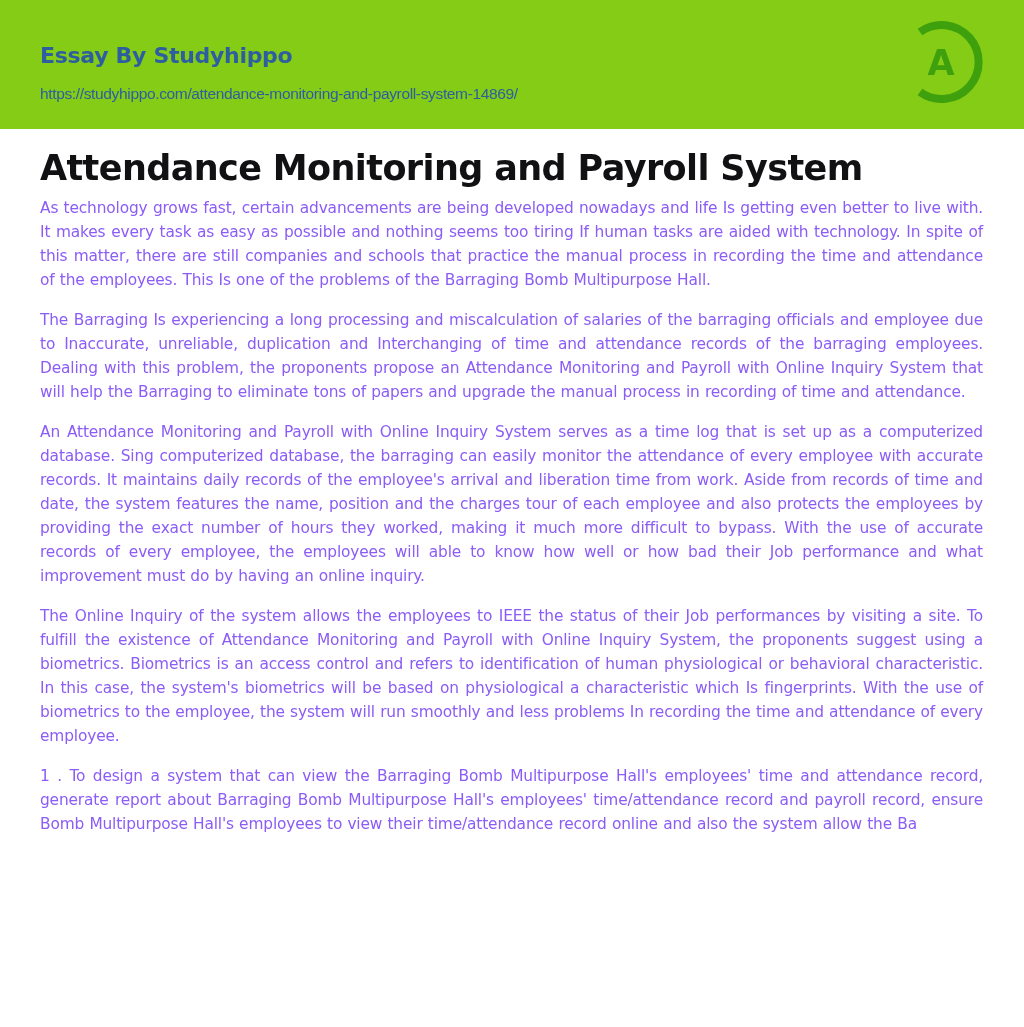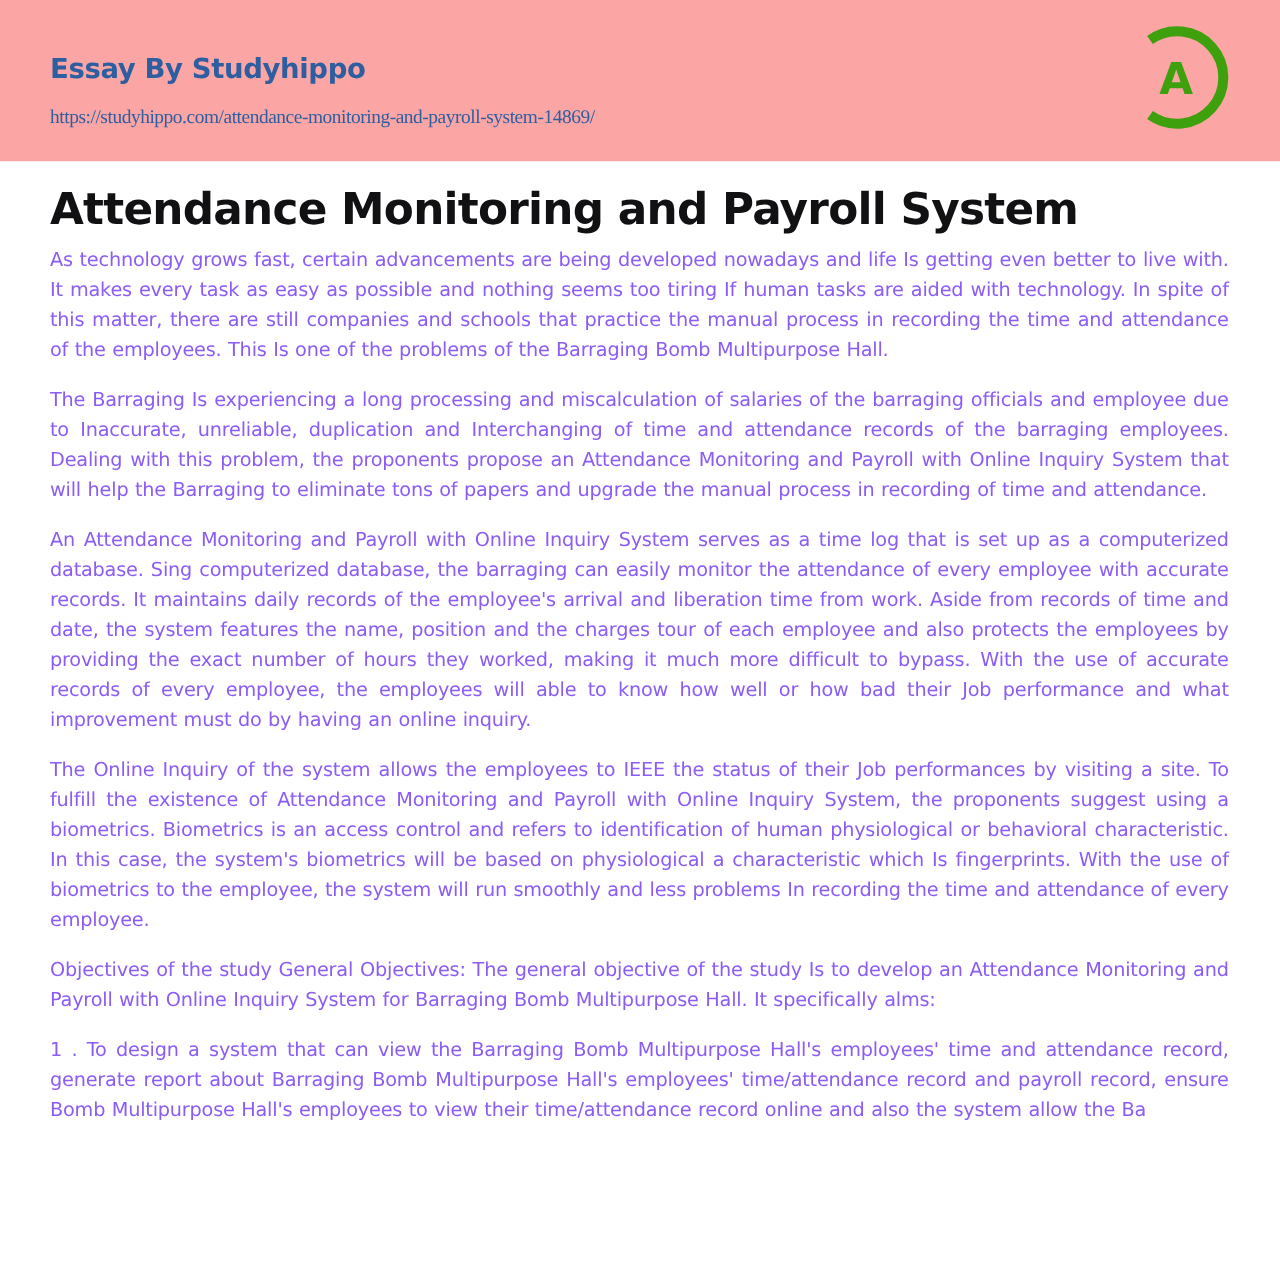--- a/index.html
+++ b/index.html
@@ -10,39 +10,39 @@
     body {
       width: 1024px;
       height: 1027px;
       overflow: hidden;
       font-family: "DejaVu Sans", sans-serif;
       color: #26262a;
     }
     .header {
       position: relative;
       height: 129px;
-      background: #fca5a5;
+      background: #84cc16;
     }
     .brand {
       position: absolute;
       left: 40px;
       top: 40px;
       margin: 0;
       font-family: "DejaVu Sans", sans-serif;
       font-weight: bold;
       font-size: 22px;
       line-height: 32px;
       color: #2d5fa0;
       letter-spacing: -0.3px;
     }
     .source-link {
       position: absolute;
       left: 40px;
       top: 83px;
-      font-family: Liberation Serif, serif;
+      font-family: Liberation Sans, sans-serif;
       font-size: 15.5px;
       line-height: 22px;
       color: #2d5fa0;
       text-decoration: none;
       letter-spacing: -0.35px;
       white-space: nowrap;
       text-align: center;
     }
     .logo {
       position: absolute;
@@ -91,15 +91,14 @@
     </svg>
   </div>
 </header>
 
 <main class="content">
   <h1 class="title">Attendance Monitoring and Payroll System</h1>
   <p class="para first">As technology grows fast, certain advancements are being developed nowadays and life Is getting even better to live with. It makes every task as easy as possible and nothing seems too tiring If human tasks are aided with technology. In spite of this matter, there are still companies and schools that practice the manual process in recording the time and attendance of the employees. This Is one of the problems of the Barraging Bomb Multipurpose Hall.</p>
   <p class="para">The Barraging Is experiencing a long processing and miscalculation of salaries of the barraging officials and employee due to Inaccurate, unreliable, duplication and Interchanging of time and attendance records of the barraging employees. Dealing with this problem, the proponents propose an Attendance Monitoring and Payroll with Online Inquiry System that will help the Barraging to eliminate tons of papers and upgrade the manual process in recording of time and attendance.</p>
   <p class="para">An Attendance Monitoring and Payroll with Online Inquiry System serves as a time log that is set up as a computerized database. Sing computerized database, the barraging can easily monitor the attendance of every employee with accurate records. It maintains daily records of the employee's arrival and liberation time from work. Aside from records of time and date, the system features the name, position and the charges tour of each employee and also protects the employees by providing the exact number of hours they worked, making it much more difficult to bypass. With the use of accurate records of every employee, the employees will able to know how well or how bad their Job performance and what improvement must do by having an online inquiry.</p>
   <p class="para">The Online Inquiry of the system allows the employees to IEEE the status of their Job performances by visiting a site. To fulfill the existence of Attendance Monitoring and Payroll with Online Inquiry System, the proponents suggest using a biometrics. Biometrics is an access control and refers to identification of human physiological or behavioral characteristic. In this case, the system's biometrics will be based on physiological a characteristic which Is fingerprints. With the use of biometrics to the employee, the system will run smoothly and less problems In recording the time and attendance of every employee.</p>
-  <p class="para">Objectives of the study General Objectives: The general objective of the study Is to develop an Attendance Monitoring and Payroll with Online Inquiry System for Barraging Bomb Multipurpose Hall. It specifically alms:</p>
   <p class="para">1 . To design a system that can view the Barraging Bomb Multipurpose Hall's employees' time and attendance record, generate report about Barraging Bomb Multipurpose Hall's employees' time/attendance record and payroll record, ensure Bomb Multipurpose Hall's employees to view their time/attendance record online and also the system allow the Ba</p>
 </main>
 
 </body></html>

